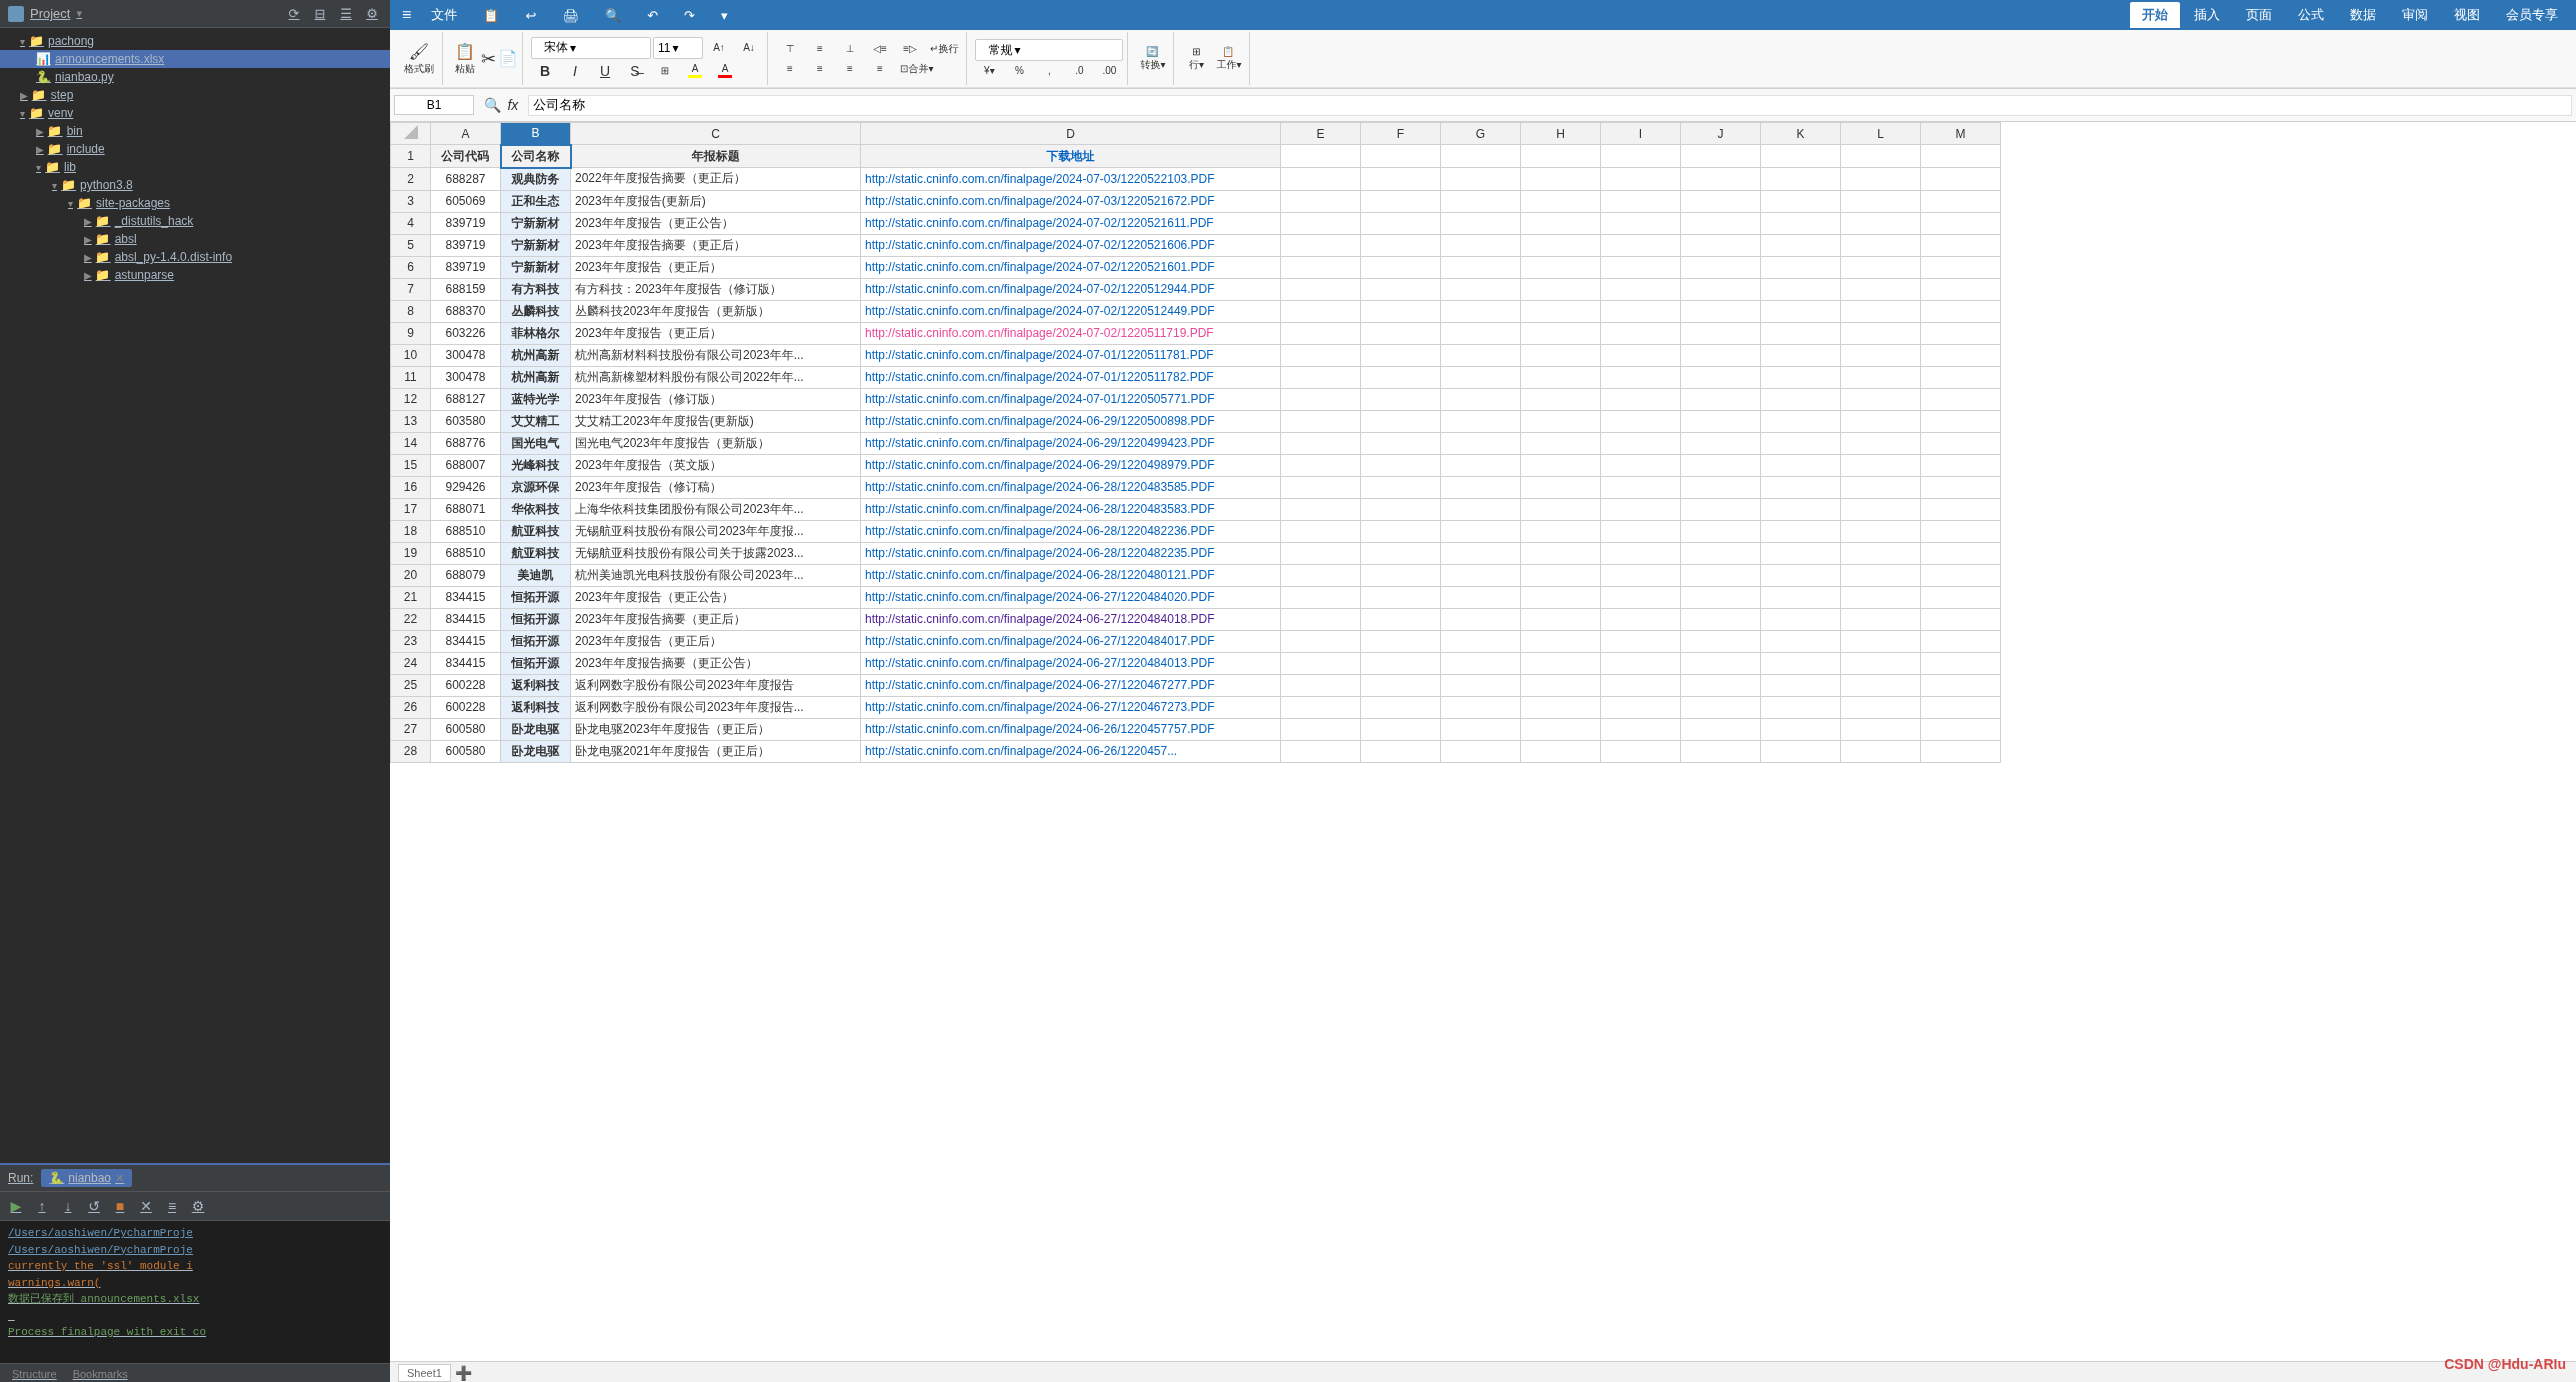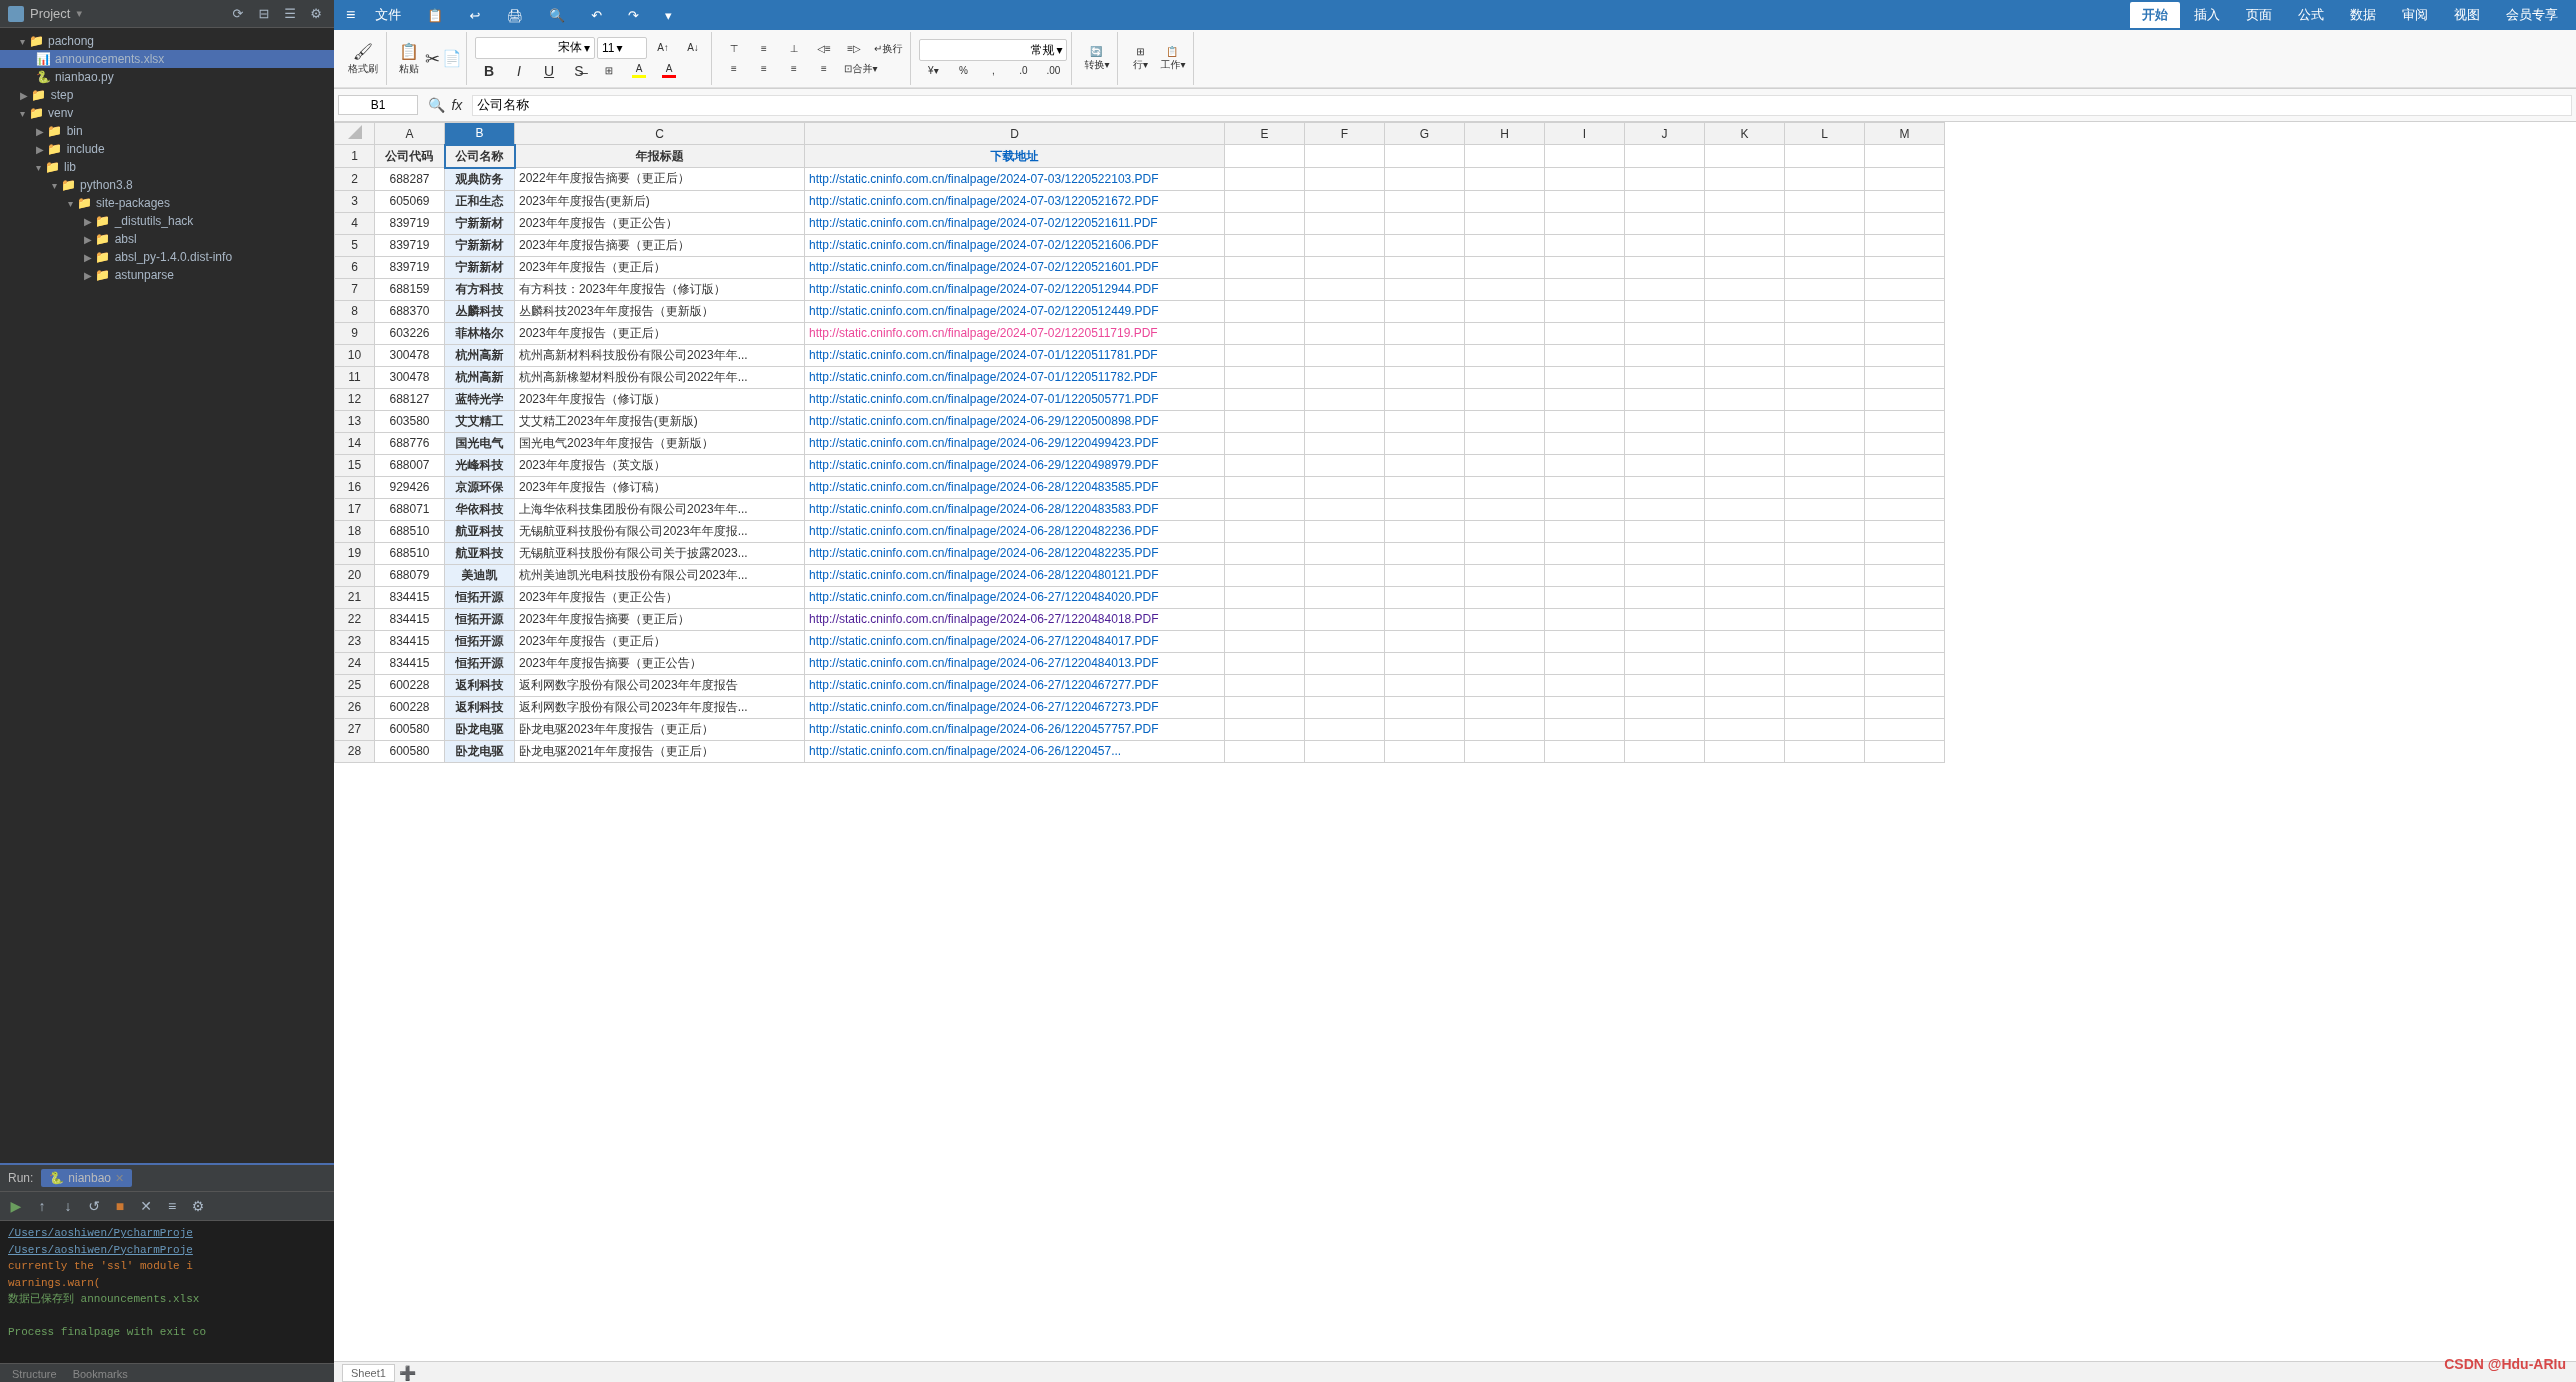--- a/index.html
+++ b/index.html
@@ -1,26 +1,27 @@
 <!DOCTYPE html>
 <html><head>
   <meta charset="utf-8">
   <style>
     * { margin: 0; padding: 0; box-sizing: border-box; }
     body { font-family: 'Microsoft YaHei', 'SimHei', sans-serif; font-size: 12px; background: #f0f0f0; display: flex; width: 2576px; height: 1383px; overflow: hidden; }
 
     
     #ide-sidebar {
-      width: 334px;
+      width: 390px;
       background: #2b2b2b;
       color: #a9b7c6;
       display: flex;
       flex-direction: column;
       flex-shrink: 0;
       height: 100%;
+      text-decoration: underline;
     }
 
     .project-icon {
       width: 16px; height: 16px;
       background: #6897bb;
       border-radius: 2px;
       display: inline-block;
     }
 
     #file-tree {
@@ -198,26 +199,25 @@
       font-size: 16px;
       color: #333;
     }
 
     .font-selector {
       display: flex;
       align-items: center;
       gap: 2px;
       border: 1px solid #ccc;
       border-radius: 2px;
-      padding: 1px 4px;
+      padding: 1px 12px;
       background: white;
       font-size: 12px;
       height: 22px;
       min-width: 120px;
-      justify-content: flex-end;
     }
 
     .size-selector {
       display: flex;
       align-items: center;
       gap: 2px;
       border: 1px solid #ccc;
       border-radius: 2px;
       padding: 1px 4px;
       background: white;

